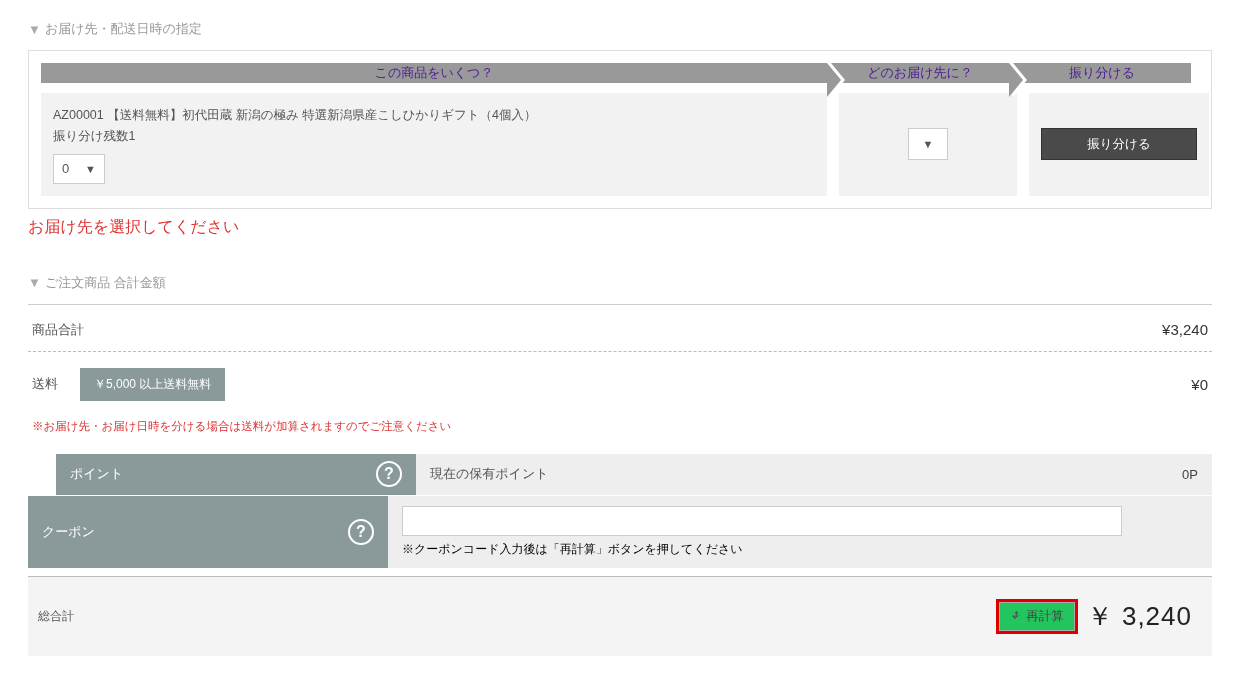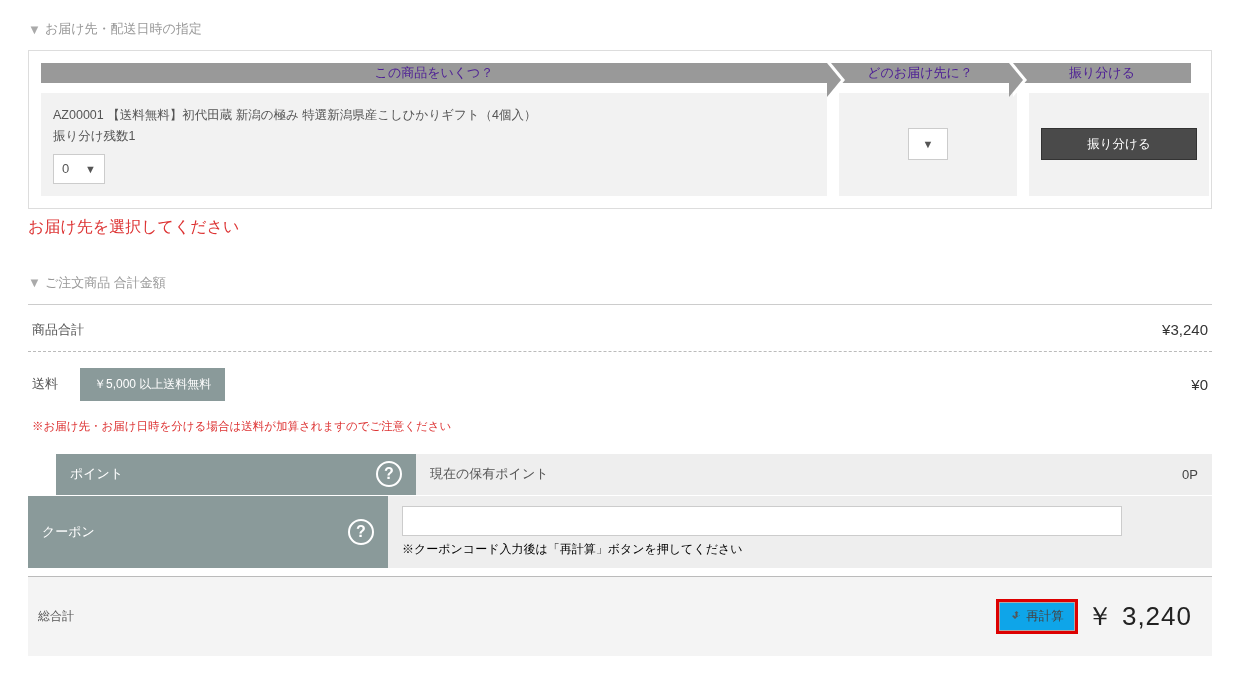--- a/index.html
+++ b/index.html
@@ -47,21 +47,21 @@
   .row2a { height:42px;margin-left:28px; }
   .row2b { min-height:66px; }
   .help { display:inline-flex; width:26px; height:26px; border:2px solid #fff; border-radius:50%; align-items:center; justify-content:center; font-weight:bold; font-size:16px; }
   .row2 .right .pts { margin-left:auto; color:#444; font-size:13px; }
   .coupon-wrap { flex:1; padding:10px 0; }
   .coupon-in { width: 720px; height:30px; border:1px solid #ccc; background:#fff; padding:0 8px; font-size:13px; }
   .coupon-note { color:#000000; font-size:12px; margin-top:5px; }
   .total-row { display:flex; align-items:center; background:#f4f4f4; border-top:1px solid #bbb; padding:22px 20px 22px 10px; margin-top:8px; }
   .total-label { font-size:12px; color:#555; }
   .spacer { flex:1; }
-  .recalc { display:inline-flex; align-items:center; gap:4px; background:#0ea5e9; border:1px solid #aaa; outline:3px solid #d00; padding:5px 10px; font-size:12.5px; color:#444; margin-right:12px; cursor:pointer; }
+  .recalc { display:inline-flex; align-items:center; gap:4px; background:#22c55e; border:1px solid #aaa; outline:3px solid #d00; padding:5px 10px; font-size:12.5px; color:#444; margin-right:12px; cursor:pointer; }
   .recalc svg { width:12px; height:12px; }
   .total-val { font-size:26px; color:#222; letter-spacing:1px; }
 </style>
 </head>
 <body>
 
 <div class="container">
 
   <div class="section-hdr">
     <span class="tri">▼</span>

